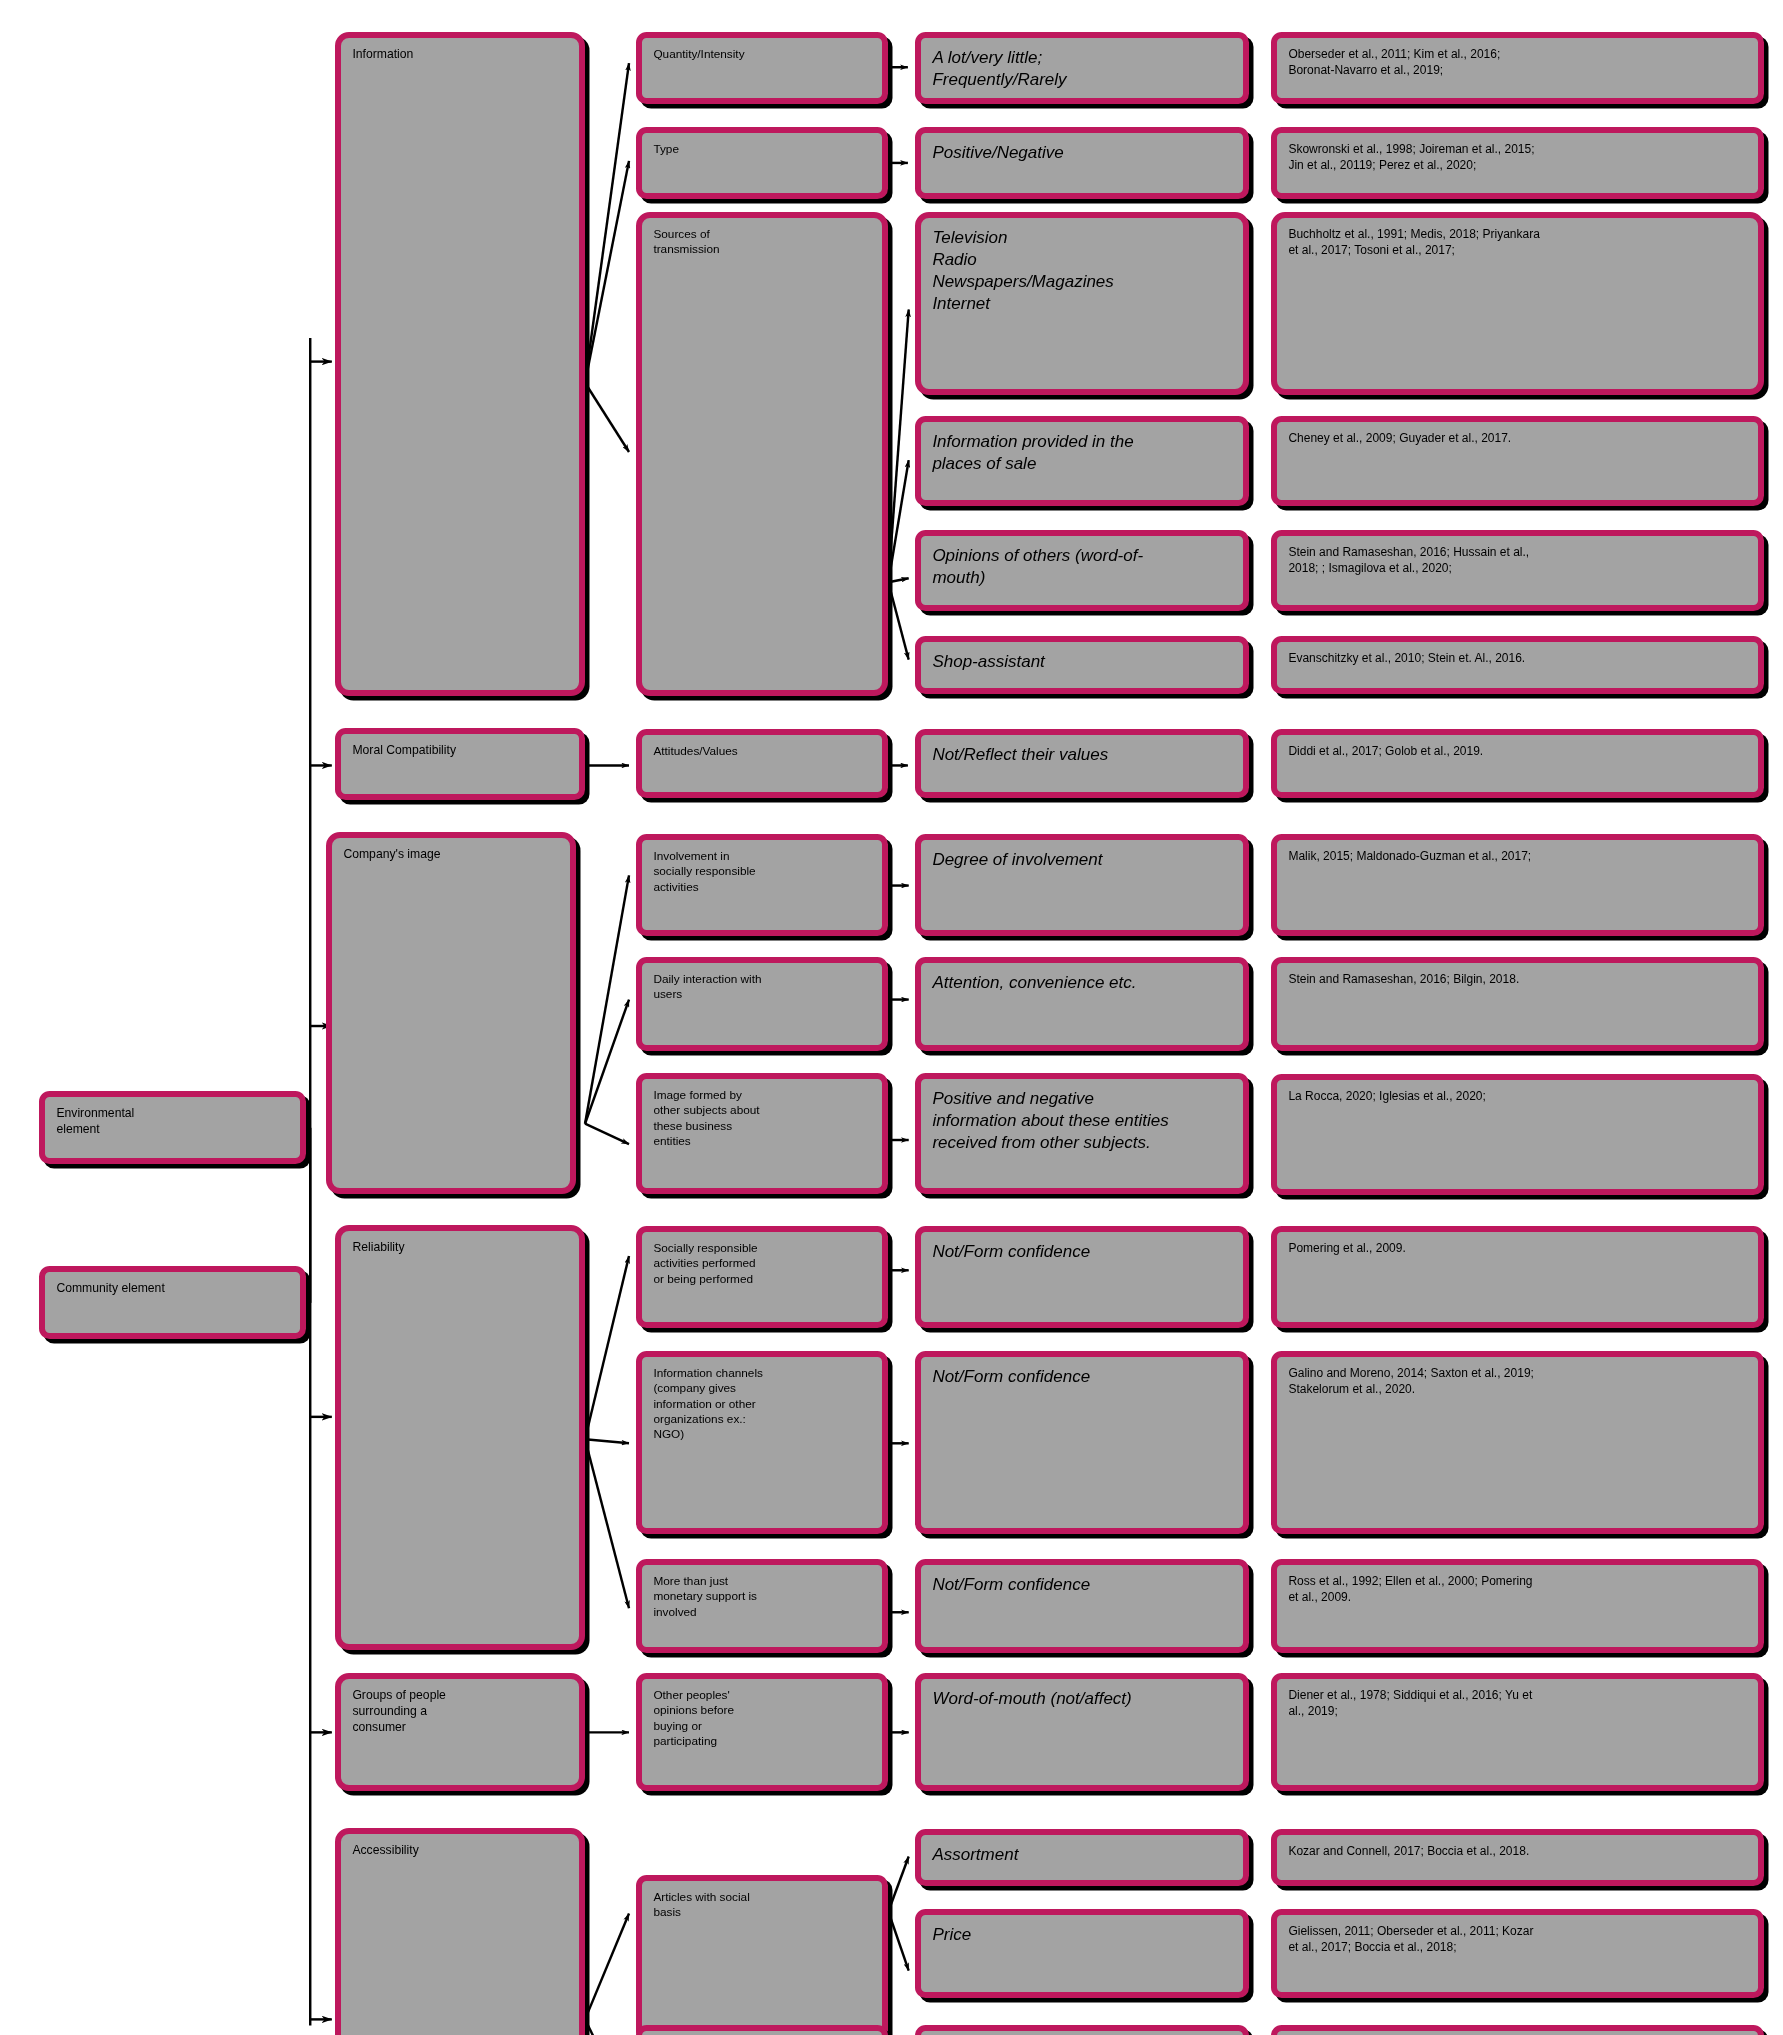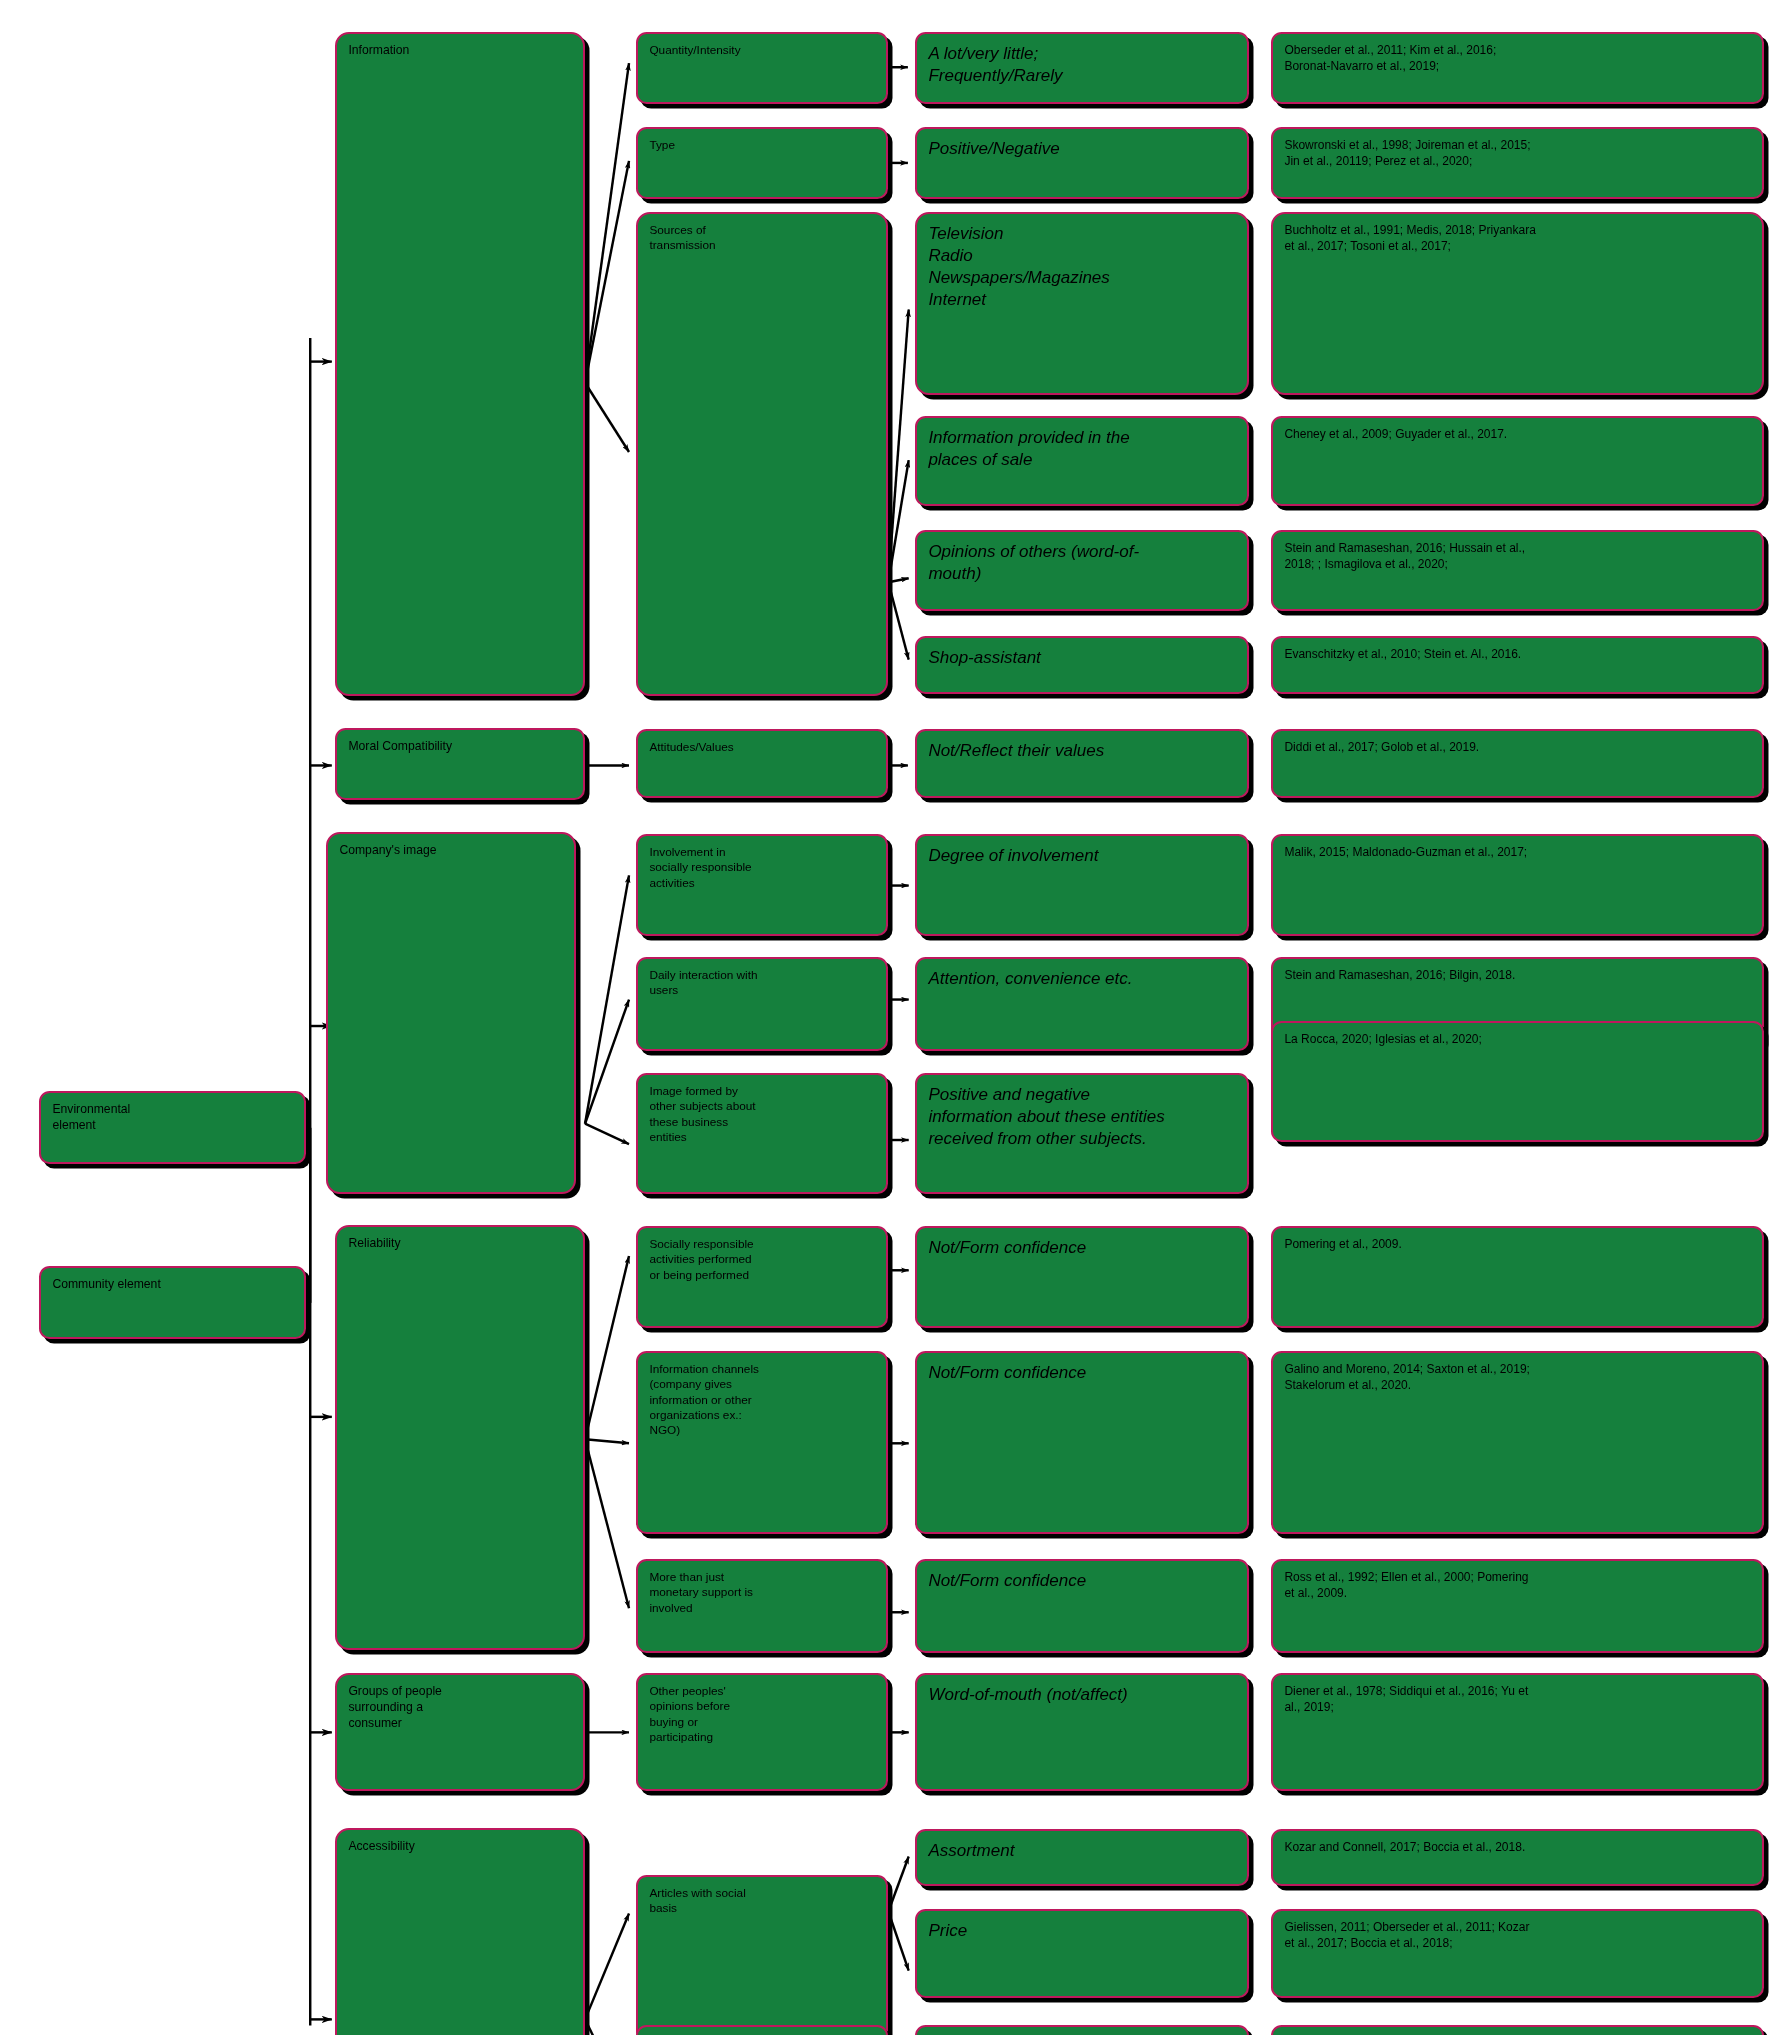--- a/index.html
+++ b/index.html
@@ -1,19 +1,19 @@
 <!DOCTYPE html>
 <html style="font-size:6.5px"><head>
 <meta charset="utf-8">
 <style>
   html,body{margin:0;padding:0;background:#ffffff;}
   body{font-family:"Liberation Sans", sans-serif;}
   #stage{position:relative;width:1784px;height:2199px;background:#fff;overflow:hidden;}
   svg.conn{position:absolute;left:0;top:0;width:1784px;height:2199px;pointer-events:none;}
-  .node{position:absolute;box-sizing:border-box;background:#15803d;border:2px solid #be185d;border-radius:14px;
+  .node{position:absolute;box-sizing:border-box;background:#a3a3a3;border:6px solid #be185d;border-radius:14px;
         box-shadow:4.5px 4.5px 0 0 #000;}
   .node .txt{position:absolute;left:11.4px;right:6.5px;top:9px;color:#000;line-height:1.30;white-space:pre-line;}
   .node.c1 .txt,.node.c0 .txt{font-size:12.2px;}
   .node.c2 .txt{font-size:11.8px;}
   .node.c3 .txt{font-size:17px;font-style:italic;}
   .node.c4 .txt{font-size:12px;}
   .node.c0{border-radius:10.6px;}
   .node.small{border-radius:10.6px;}
 </style>
 </head>
@@ -211,21 +211,21 @@
     <div class="txt">Image formed by
 other subjects about
 these business
 entities</div>
   </div>
   <div class="node c3 small" style="left:915px;top:1073px;width:334px;height:121px;">
     <div class="txt">Positive and negative
 information about these entities
 received from other subjects.</div>
   </div>
-  <div class="node c4 small" style="left:1271px;top:1021px;width:493px;height:121px;">
+  <div class="node c4 small" style="left:1271px;top:1074px;width:493px;height:121px;">
     <div class="txt">La Rocca, 2020; Iglesias et al., 2020;</div>
   </div>
 
   <div class="node c1" style="left:335px;top:1225px;width:250px;height:425px;">
     <div class="txt">Reliability</div>
   </div>
 
   <div class="node c2 small" style="left:636px;top:1226px;width:252px;height:102px;">
     <div class="txt">Socially responsible
 activities performed

